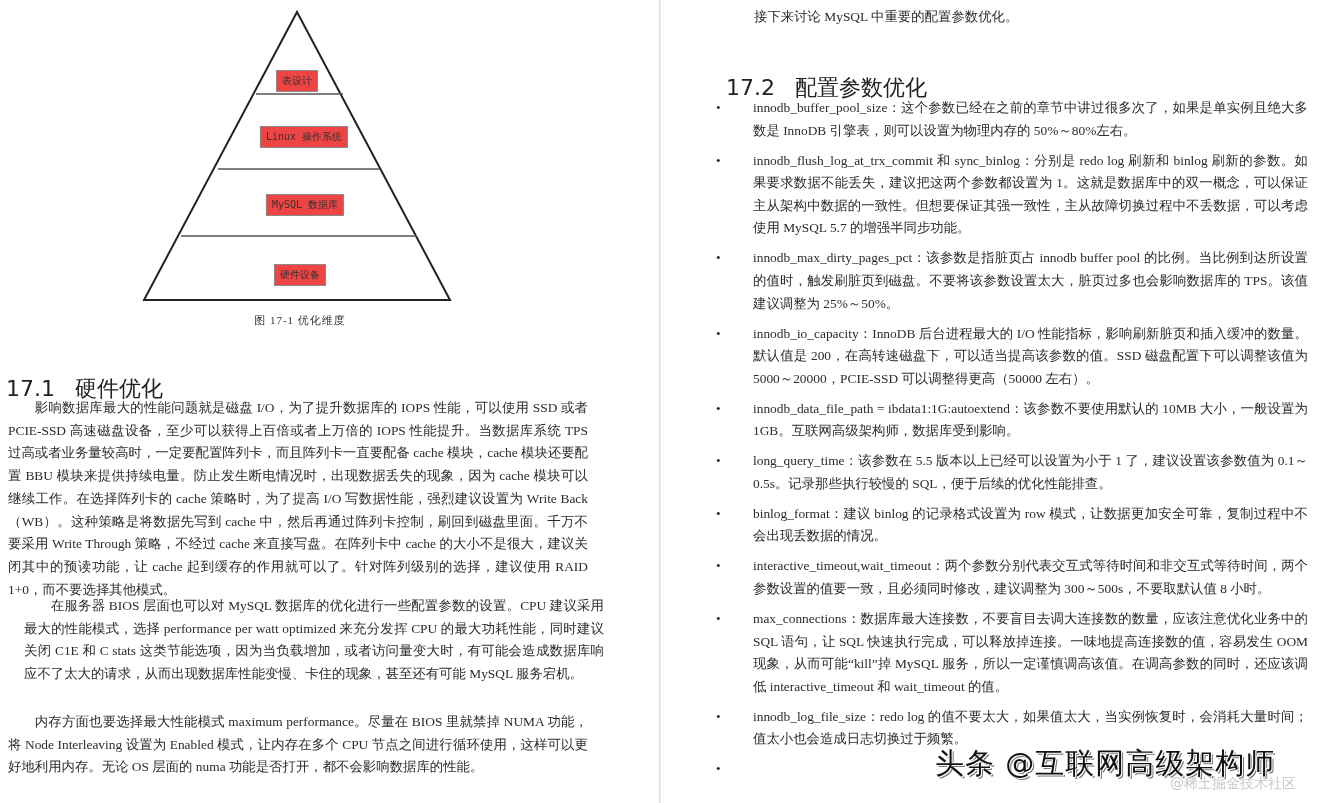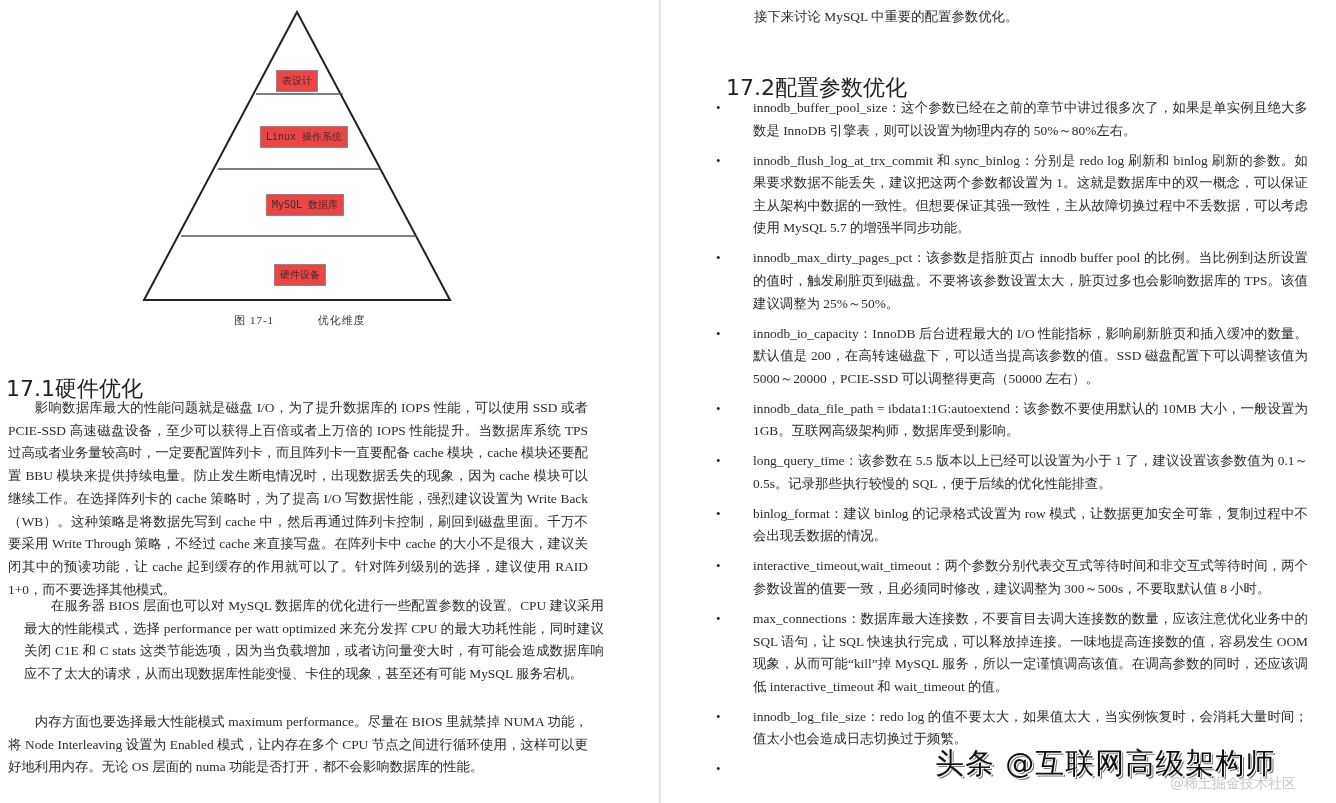--- a/index.html
+++ b/index.html
@@ -22,28 +22,28 @@
   .layer-box {
     position: absolute; border: 1px solid #8a8a8a; background: #ef4444;
     font-family: "DejaVu Sans Mono", "Liberation Mono", monospace;
     font-size: 10px; color: #333; padding: 3px 5px; white-space: nowrap;
     transform: translateX(-50%);
   }
   .fig-caption {
     position: absolute; left: 0; width: 600px; top: 313px; text-align: center;
     font-size: 11px; color: #333; letter-spacing: 1px;
   }
-  .fig-caption span { margin: 0 20px; }
+  .fig-caption span { margin: 0 0; }
 
   
   .section-heading {
     position: absolute; font-family: "DejaVu Sans", "Liberation Sans", sans-serif;
     font-size: 22px; color: #222; font-weight: normal;
   }
-  .section-heading .num { }
+  .section-heading .num { margin-right: 20px; }
   .sec1 { left: 6px; top: 356px; }
   .sec2 { left: 61px; top: 55px; }
 
   
   .para {
     position: absolute; font-size: 13.4px; line-height: 22.7px; color: #2b2b2b;
     text-align: justify; text-indent: 2em; margin: 0;
   }
   .p1 { left: 8px; top: 397px; width: 580px; }
   .p2 { left: 8px; top: 595px; width: 580px; margin-left: 16px; }

